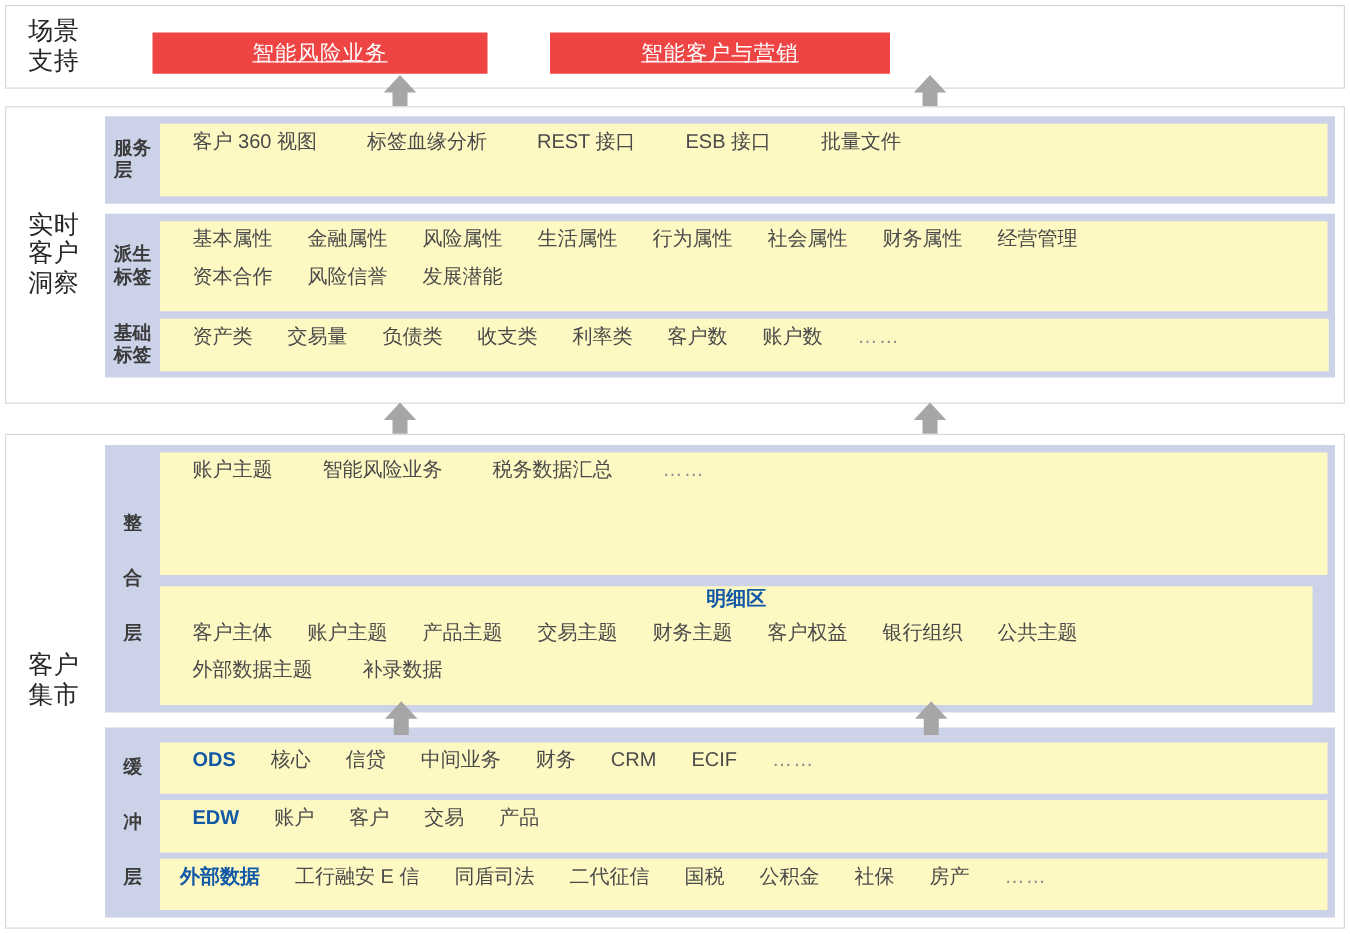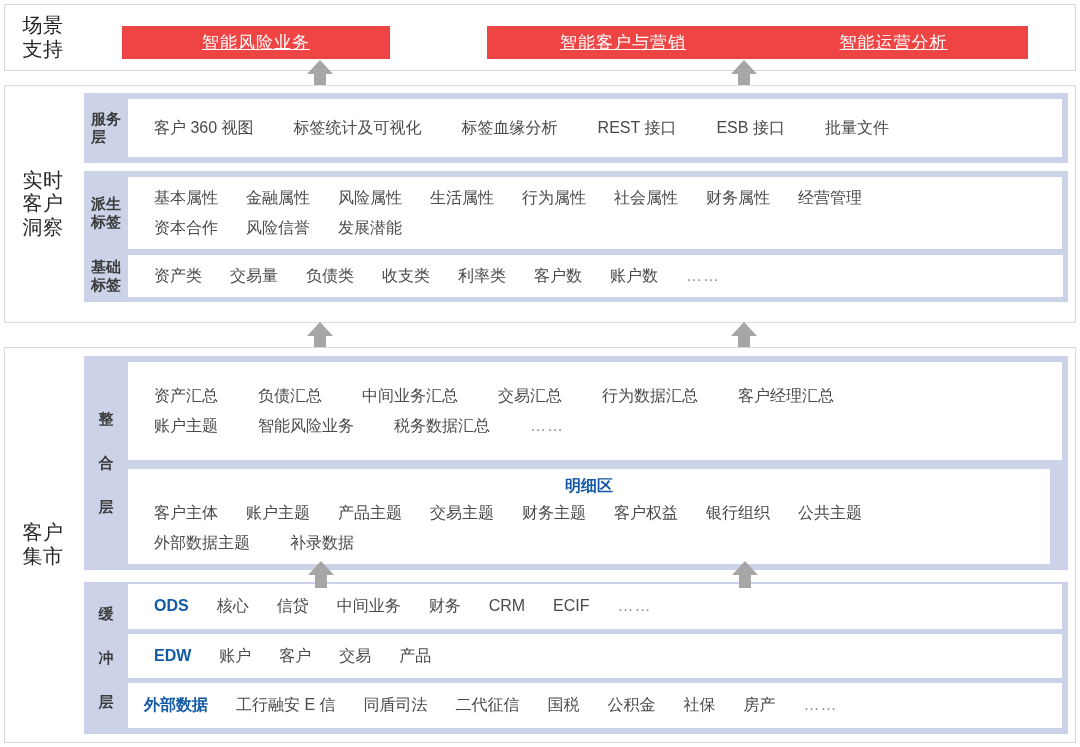--- a/index.html
+++ b/index.html
@@ -47,21 +47,21 @@
     background:#ef4444;
     color:#ffffff;
     font-size:17px;
     display:flex;
     align-items:center;
     justify-content:center;
     letter-spacing:1px;
     text-decoration:underline;
   }
   #scn-0{ left:117px; width:268px; }
-  #scn-1{ left:435px; width:272px;margin-left:47px; }
+  #scn-1{ left:435px; width:272px; }
   #scn-2{ left:754px; width:269px; }
 
   
   .band{
     position:absolute;
     background:#ccd3e8;
     display:flex;
     align-items:stretch;
     box-sizing:border-box;
   }
@@ -78,24 +78,23 @@
   }
   .band-label.spaced{
     flex-direction:column;
     justify-content:center;
     gap:26px;
     font-weight:bold;
   }
   .band-body{
     flex:1 1 auto;
     margin:6px 6px 6px 0;
-    background:#ffffff;
+    background:#fef9c3;
     display:flex;
     flex-direction:column;
-    justify-content:center;
     box-sizing:border-box;
     padding:0 0 0 26px;
   }
   .band-body.tight{ margin:5px 5px 5px 0; }
 
   
   .item-row{
     display:flex;
     align-items:center;
     font-size:16px;
@@ -132,23 +131,20 @@
 
 <div class="panel" id="panel-scenario">
   <div class="group-caption" style="top:0;height:65px;">场景<br>支持</div>
 
   <div class="scn-btn" id="scn-0">
     <span>智能风险业务</span>
   </div>
   <div class="scn-btn" id="scn-1">
     <span>智能客户与营销</span>
   </div>
-  <div class="scn-btn" id="scn-2">
-    <span>智能运营分析</span>
-  </div>
 </div>
 
 <div class="arrow" style="left:305px;top:58px;">
   <svg viewBox="0 0 30 30">
       <polygon points="15,2 28,16 21,16 21,29 9,29 9,16 2,16" fill="#a6a6a6"></polygon>
     </svg>
 </div>
 <div class="arrow" style="left:729px;top:58px;">
   <svg viewBox="0 0 30 30">
       <polygon points="15,2 28,16 21,16 21,29 9,29 9,16 2,16" fill="#a6a6a6"></polygon>
@@ -156,21 +152,20 @@
 </div>
 
 <div class="panel" id="panel-insight">
   <div class="group-caption" style="top:0;height:236px;text-align:right;">实时<br>客户<br>洞察</div>
 
   <div class="band" style="left:79px;top:7px;width:984px;height:70px;">
     <div class="band-label">服务<br>层</div>
     <div class="band-body">
       <div class="item-row">
         <span class="item wide">客户 360 视图</span>
-        <span class="item wide">标签统计及可视化</span>
         <span class="item wide">标签血缘分析</span>
         <span class="item wide">REST 接口</span>
         <span class="item wide">ESB 接口</span>
         <span class="item wide">批量文件</span>
       </div>
     </div>
   </div>
 
   <div class="band" style="left:79px;top:85px;width:984px;height:84px;">
     <div class="band-label">派生<br>标签</div>
@@ -227,28 +222,20 @@
   <div class="band" style="left:79px;top:8px;width:984px;height:214px;">
     <div class="band-label spaced">
       <span>整</span>
       <span>合</span>
       <span>层</span>
     </div>
     <div class="stack" style="flex:1 1 auto;">
 
       <div class="band-body" style="margin:6px 6px 4px 0;height:100px;">
         <div class="item-row">
-          <span class="item wide">资产汇总</span>
-          <span class="item wide">负债汇总</span>
-          <span class="item wide">中间业务汇总</span>
-          <span class="item wide">交易汇总</span>
-          <span class="item wide">行为数据汇总</span>
-          <span class="item wide">客户经理汇总</span>
-        </div>
-        <div class="item-row">
           <span class="item wide">账户主题</span>
           <span class="item wide">智能风险业务</span>
           <span class="item wide">税务数据汇总</span>
           <span class="item dots">……</span>
         </div>
       </div>
 
       <div class="band-body" style="margin:4px 18px 6px 0;height:96px;">
         <div class="zone-title">明细区</div>
         <div class="item-row">
@@ -268,21 +255,21 @@
       </div>
     </div>
   </div>
 
   <div class="band" style="left:79px;top:234px;width:984px;height:152px;">
     <div class="band-label spaced">
       <span>缓</span>
       <span>冲</span>
       <span>层</span>
     </div>
-    <div class="stack" style="flex:1 1 auto;gap:5px;padding:2px 6px 6px 0;box-sizing:border-box;">
+    <div class="stack" style="flex:1 1 auto;gap:5px;padding:12px 6px 6px 0;box-sizing:border-box;">
 
       <div class="band-body tight" style="margin:0;height:40px;">
         <div class="item-row">
           <span class="item accent">ODS</span>
           <span class="item">核心</span>
           <span class="item">信贷</span>
           <span class="item">中间业务</span>
           <span class="item">财务</span>
           <span class="item">CRM</span>
           <span class="item">ECIF</span>

